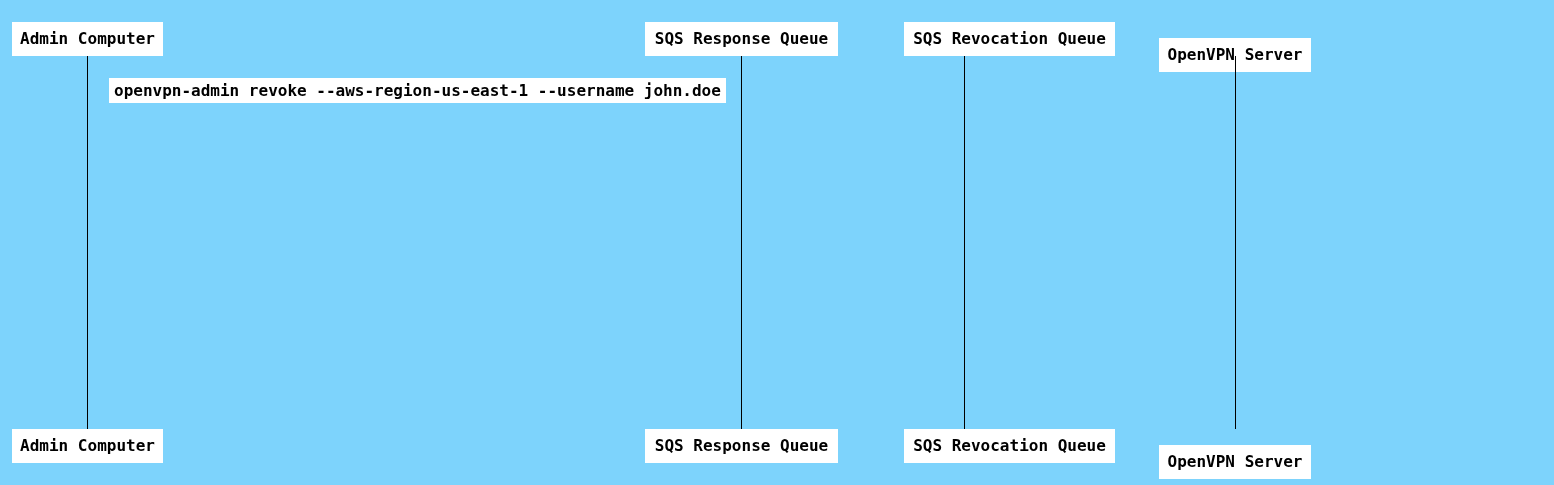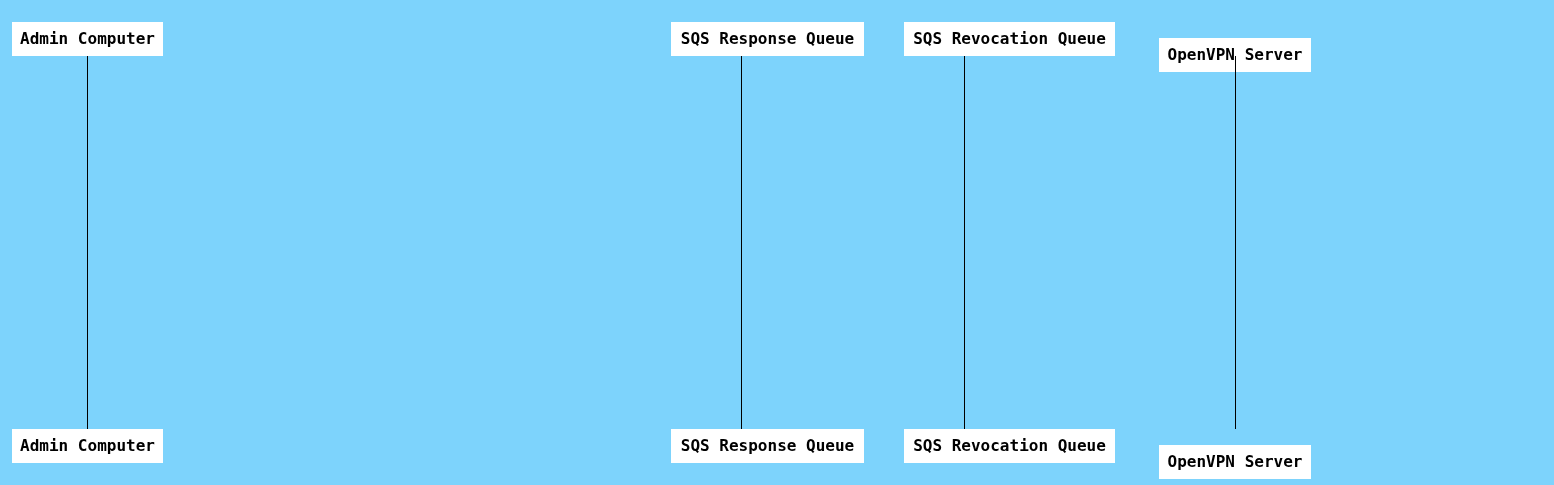--- a/index.html
+++ b/index.html
@@ -27,21 +27,21 @@
     justify-content: center;
     font-size: 16px;
     line-height: 34px;
     white-space: nowrap;
     box-sizing: border-box;
   }
   .row-top .participant { top: 22px; }
   .row-bottom .participant { top: 429px; }
 
   .p-admin      { left: 12px;   width: 151px; }
-  .p-response   { left: 671px;  width: 193px; }
+  .p-response   { left: 645px;  width: 193px; }
   .p-revocation { left: 904px;  width: 211px; }
   .p-openvpn    { left: 1159px; width: 152px; margin-top: 16px; }
 
   
   .message-label {
     position: absolute;
     left: 109px;
     top: 78px;
     height: 25px;
     background: #ffffff;
@@ -77,20 +77,21 @@
     <div class="participant p-response">SQS Response Queue</div>
     <div class="participant p-revocation">SQS Revocation Queue</div>
     <div class="participant p-openvpn">OpenVPN Server</div>
   </div>
 
   <div class="lifeline l-admin"></div>
   <div class="lifeline l-response"></div>
   <div class="lifeline l-revocation"></div>
   <div class="lifeline l-openvpn"></div>
 
+  <div class="message-label">openvpn-admin revoke --aws-region-us-east-1 --username john.doe</div>
 
   <div class="row-bottom">
     <div class="participant p-admin">Admin Computer</div>
     <div class="participant p-response">SQS Response Queue</div>
     <div class="participant p-revocation">SQS Revocation Queue</div>
     <div class="participant p-openvpn">OpenVPN Server</div>
   </div>
 
 </div>
 

